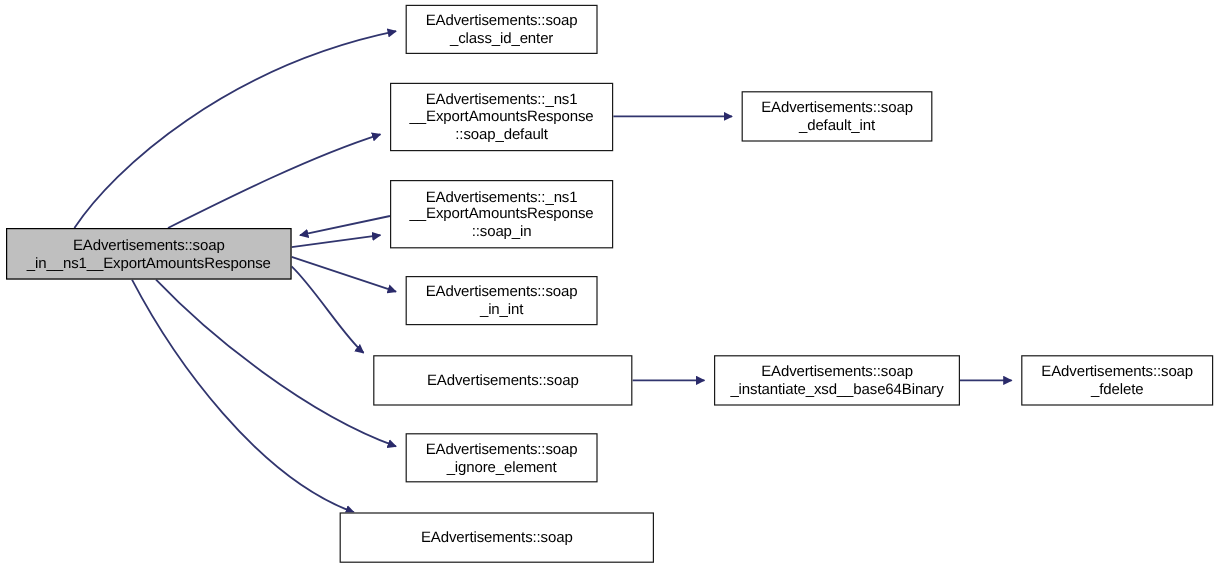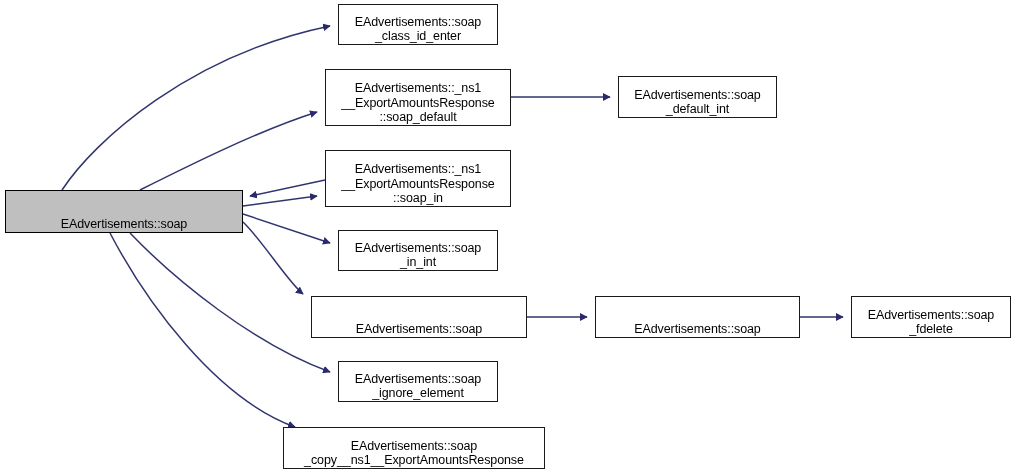--- a/index.html
+++ b/index.html
@@ -29,21 +29,21 @@
     box-sizing: border-box;
     border: 1px solid #1a1a1a;
     background: #ffffff;
     color: #000000;
     font-size: 12.5px;
     line-height: 14.6px;
     text-align: center;
     display: flex;
     flex-direction: column;
     align-items: center;
-    justify-content: flex-end;
+    justify-content: center;
     white-space: pre;
     letter-spacing: -0.1px;
   }
   .node.highlight {
     background: #bfbfbf;
     border: 1px solid #000000;
   }
   .node .ln {
     display: block;
   }
@@ -68,26 +68,26 @@
         <path d="M 243,214 L 330,243" fill="none" stroke="#31356e" stroke-width="1.5" marker-end="url(#arrow)"></path>
         <path d="M 243,222 C 262,240 288,282 303,294" fill="none" stroke="#31356e" stroke-width="1.5" marker-end="url(#arrow)"></path>
         <path d="M 527,317 L 587,317" fill="none" stroke="#31356e" stroke-width="1.5" marker-end="url(#arrow)"></path>
         <path d="M 800,317 L 843,317" fill="none" stroke="#31356e" stroke-width="1.5" marker-end="url(#arrow)"></path>
         <path d="M 130,233 C 175,280 255,345 330,372" fill="none" stroke="#31356e" stroke-width="1.5" marker-end="url(#arrow)"></path>
         <path d="M 110,233 C 145,300 215,398 295,427" fill="none" stroke="#31356e" stroke-width="1.5" marker-end="url(#arrow)"></path>
       </g>
   </svg>
 
   <div id="nodes-group">
-      <div class="node highlight" style="left: 5px; top: 190px; width: 238px; height: 43px;"><span class="ln">EAdvertisements::soap</span></div>
+      <div class="node highlight" style="left: 5px; top: 190px; width: 238px; height: 43px;"><span class="ln">EAdvertisements::soap</span><span class="ln">_in__ns1__ExportAmountsResponse</span></div>
       <div class="node" style="left: 338px; top: 4px; width: 160px; height: 41px;"><span class="ln">EAdvertisements::soap</span><span class="ln">_class_id_enter</span></div>
       <div class="node" style="left: 325px; top: 69px; width: 186px; height: 57px;"><span class="ln">EAdvertisements::_ns1</span><span class="ln">__ExportAmountsResponse</span><span class="ln">::soap_default</span></div>
       <div class="node" style="left: 618px; top: 76px; width: 159px; height: 42px;"><span class="ln">EAdvertisements::soap</span><span class="ln">_default_int</span></div>
       <div class="node" style="left: 325px; top: 150px; width: 186px; height: 57px;"><span class="ln">EAdvertisements::_ns1</span><span class="ln">__ExportAmountsResponse</span><span class="ln">::soap_in</span></div>
       <div class="node" style="left: 338px; top: 230px; width: 160px; height: 41px;"><span class="ln">EAdvertisements::soap</span><span class="ln">_in_int</span></div>
       <div class="node" style="left: 311px; top: 296px; width: 216px; height: 42px;"><span class="ln">EAdvertisements::soap</span></div>
-      <div class="node" style="left: 595px; top: 296px; width: 205px; height: 42px;"><span class="ln">EAdvertisements::soap</span></div>
+      <div class="node" style="left: 595px; top: 296px; width: 205px; height: 42px;"><span class="ln">EAdvertisements::soap</span><span class="ln">_instantiate_xsd__base64Binary</span></div>
       <div class="node" style="left: 851px; top: 296px; width: 160px; height: 42px;"><span class="ln">EAdvertisements::soap</span><span class="ln">_fdelete</span></div>
       <div class="node" style="left: 338px; top: 361px; width: 160px; height: 41px;"><span class="ln">EAdvertisements::soap</span><span class="ln">_ignore_element</span></div>
-      <div class="node" style="left: 283px; top: 427px; width: 262px; height: 42px;"><span class="ln">EAdvertisements::soap</span><span class="ln">_copy__ns1__ExportAmountsResponse</span></div>
+      <div class="node" style="left: 283px; top: 427px; width: 262px; height: 42px;"><span class="ln">EAdvertisements::soap</span></div>
     </div>
 
 </div>
 
 </body></html>

